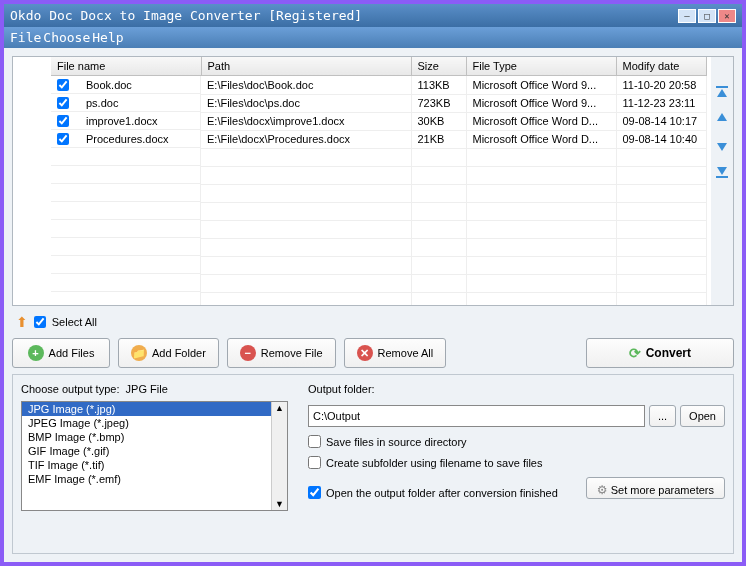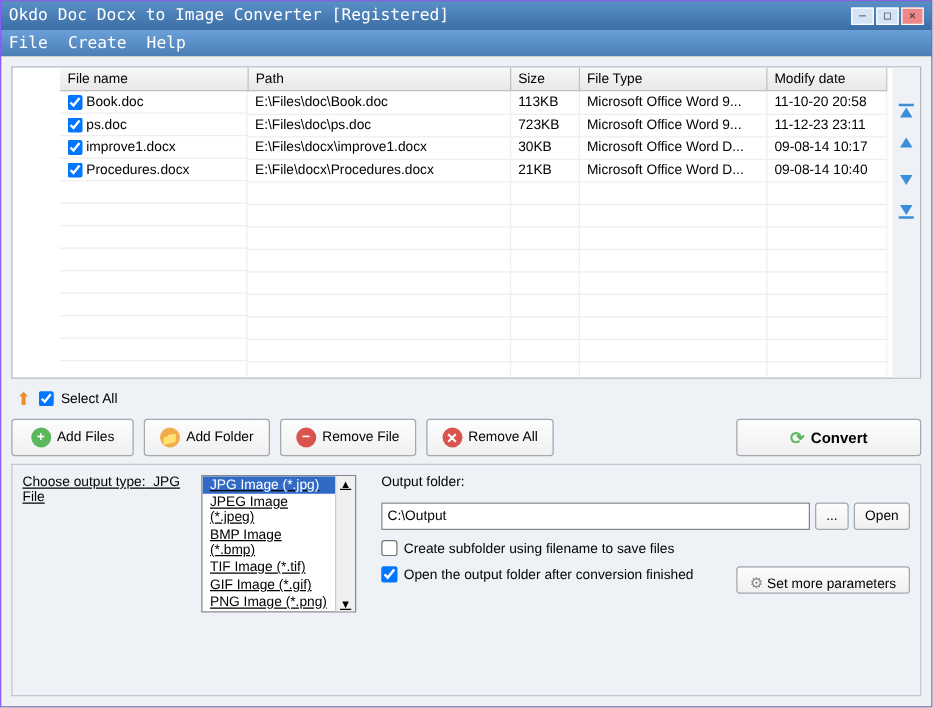--- a/index.html
+++ b/index.html
@@ -1,46 +1,46 @@
 <!DOCTYPE html>
 <html><head>
 <meta charset="utf-8">
 <style>
 * { box-sizing: border-box; margin: 0; padding: 0; }
 body { font-family: Tahoma, Arial, sans-serif; font-size: 11px; background: #fff; }
-.window { width: 746px; height: 566px; background: #4d7c0f; border: 1px solid #8b5cf6; display: flex; flex-direction: column; }
+.window { width: 746px; height: 566px; background: #6d28d9; border: 4px solid #8b5cf6; display: flex; flex-direction: column; }
 .titlebar { background: linear-gradient(#5a8fc8, #3b6ea5); color: #fff; font-family: monospace; font-size: 13px; padding: 4px 6px; display: flex; align-items: center; }
 .titlebar-text { flex: 1; }
 .titlebar-btns { display: flex; gap: 2px; }
 .titlebar-btn { width: 18px; height: 14px; background: #d4e4f7; border: 1px solid #fff; display: flex; align-items: center; justify-content: center; font-size: 9px; cursor: pointer; color: #333; }
 .titlebar-btn.close { background: #e88; }
-.menubar { background: linear-gradient(#6b9fd8, #4a7eb5); color: #fff; font-family: monospace; font-size: 13px; padding: 3px 6px; display: flex; gap: 16px; }
+.menubar { background: linear-gradient(#6b9fd8, #4a7eb5); color: #fff; font-family: monospace; font-size: 13px; padding: 3px 6px; display: flex; gap: 2px; }
 .menubar span { cursor: pointer; }
 .content { flex: 1; background: #eef2f6; padding: 8px; display: flex; flex-direction: column; gap: 6px; }
 .file-area { display: flex; gap: 4px; background: #fff; border: 1px solid #b0b8c0; }
 .file-table { flex: 1; height: 248px; overflow: hidden; padding-left: 38px; }
 table { width: 100%; border-collapse: collapse; }
 thead th { background: linear-gradient(#f8f8f8, #e8e8e8); border-right: 1px solid #c0c0c0; border-bottom: 1px solid #c0c0c0; padding: 3px 6px; text-align: left; font-weight: normal; font-size: 11px; }
 tbody td { border-bottom: 1px solid #eee; border-right: 1px solid #eee; padding: 2px 6px; height: 18px; white-space: nowrap; overflow: hidden; }
-tbody td:first-child { display: flex; align-items: center; gap: 3px; }
+tbody td:first-child { display: flex; align-items: center; gap: 17px; }
 .chk { width: 12px; height: 12px; }
 .side-arrows { width: 22px; background: #eef2f6; display: flex; flex-direction: column; justify-content: flex-start; align-items: center; gap: 10px; padding-top: 28px; }
 .arrow-btn { width: 16px; height: 16px; cursor: pointer; }
 .selectall-row { display: flex; align-items: center; gap: 6px; padding: 2px 4px; }
 .up-icon { color: #e89030; font-size: 14px; }
 .button-row { display: flex; gap: 8px; align-items: center; }
 .btn { background: linear-gradient(#fdfdfd, #f0f0f0); border: 1px solid #a0a8b0; border-radius: 3px; padding: 6px 12px; display: flex; align-items: center; gap: 5px; cursor: pointer; font-size: 11px; min-width: 98px; justify-content: center; }
 .btn.convert { min-width: 148px; font-weight: bold; font-size: 12px; margin-left: auto; }
 .icon-circle { width: 16px; height: 16px; border-radius: 50%; display: inline-flex; align-items: center; justify-content: center; color: #fff; font-size: 11px; font-weight: bold; }
 .ic-add { background: #5cb85c; }
 .ic-folder { background: #f0ad4e; }
 .ic-remove { background: #d9534f; }
 .ic-convert { color: #5cb85c; font-size: 14px; }
 .bottom-panel { background: #eef2f6; border: 1px solid #c0c8d0; padding: 8px; display: flex; gap: 20px; flex: 1; }
-.output-type { width: 267px; display: flex; gap: 4px; text-decoration: underline; }
+.output-type { width: 267px; display: flex; flex-direction: column; gap: 4px; }
 .output-type-label { margin-bottom: 2px; }
 .listbox-wrap { border: 1px solid #888; background: #fff; height: 110px; display: flex; }
 .listbox { flex: 1; overflow: hidden; }
 .listbox-item { padding: 1px 6px; cursor: pointer; }
 .listbox-item.selected { background: #316ac5; color: #fff; }
 .list-scroll { width: 16px; background: #f0f0f0; border-left: 1px solid #ccc; display: flex; flex-direction: column; justify-content: space-between; align-items: center; font-size: 9px; }
 .list-scroll div { cursor: pointer; padding: 1px; }
 .output-settings { flex: 1; display: flex; flex-direction: column; gap: 8px; }
 .folder-row { display: flex; gap: 4px; align-items: flex-start; margin-top: 2px; }
 .folder-input { flex: 1; border: 1px solid #888; padding: 3px 4px; font-size: 11px; height: 22px; }
@@ -57,21 +57,21 @@
   <div class="titlebar">
     <span class="titlebar-text">Okdo Doc Docx to Image Converter [Registered]</span>
     <div class="titlebar-btns">
       <div class="titlebar-btn">—</div>
       <div class="titlebar-btn">□</div>
       <div class="titlebar-btn close">✕</div>
     </div>
   </div>
   <div class="menubar">
     <span>File</span>
-    <span>Create</span>
+    <span>Choose</span>
     <span>Help</span>
   </div>
   <div class="content">
 
     <div class="file-area">
       <div class="file-table">
         <table>
           <thead>
             <tr>
               <th style="width:150px">File name</th>
@@ -238,44 +238,47 @@
     <div class="bottom-panel">
       <div class="output-type">
         <div class="output-type-label">
           <span>Choose output type:</span>&nbsp;&nbsp;<span>JPG File</span>
         </div>
         <div class="listbox-wrap">
           <div class="listbox" id="type-list">
               <div class="listbox-item selected">JPG Image (*.jpg)</div>
               <div class="listbox-item">JPEG Image (*.jpeg)</div>
               <div class="listbox-item">BMP Image (*.bmp)</div>
+              <div class="listbox-item">GIF Image (*.gif)</div>
               <div class="listbox-item">TIF Image (*.tif)</div>
-              <div class="listbox-item">GIF Image (*.gif)</div>
-              <div class="listbox-item">PNG Image (*.png)</div>
               <div class="listbox-item">EMF Image (*.emf)</div>
             </div>
           <div class="list-scroll">
             <div>▲</div>
             <div>▼</div>
           </div>
         </div>
       </div>
 
       <div class="output-settings">
         <div>Output folder:</div>
         <div class="folder-row">
           <input class="folder-input" value="C:\Output" style="">
           <button class="small-btn">...</button>
           <button class="small-btn">Open</button>
         </div>
         <div class="check-row">
           <input type="checkbox" style="">
+          <span>Save files in source directory</span>
+        </div>
+        <div class="check-row">
+          <input type="checkbox" style="">
           <span>Create subfolder using filename to save files</span>
         </div>
-        <div style="display:flex;align-items:flex-start;gap:0">
+        <div style="display:flex;align-items:flex-end;gap:0">
           <div class="check-row" style="flex:1">
             <input type="checkbox" checked="" style="">
             <span>Open the output folder after conversion finished</span>
           </div>
           <button class="small-btn" style="padding:5px 10px">
             <span class="gear">⚙</span>
             <span>Set more parameters</span>
           </button>
         </div>
       </div>

